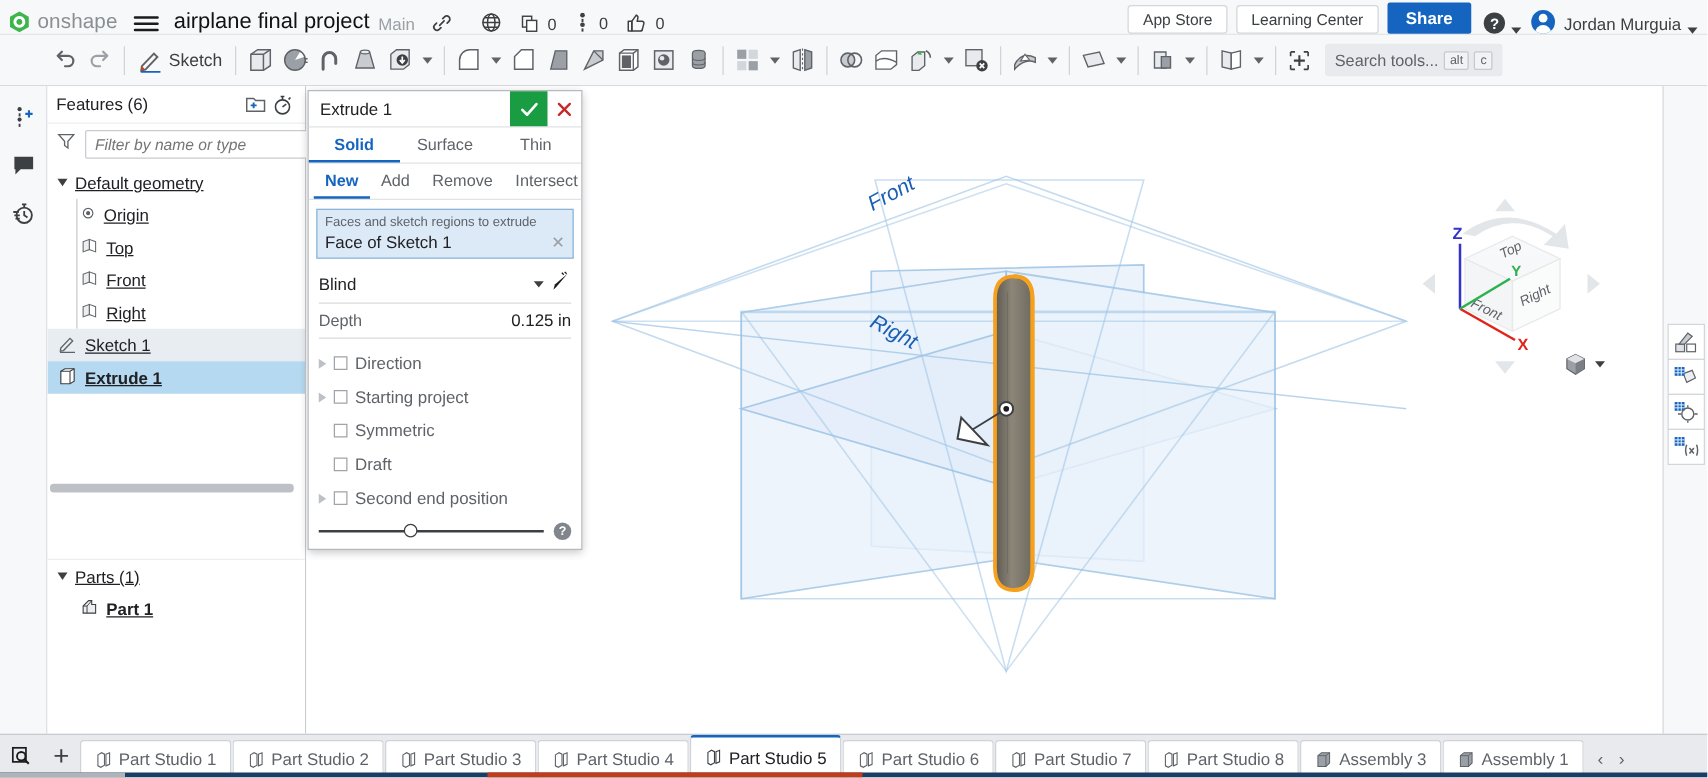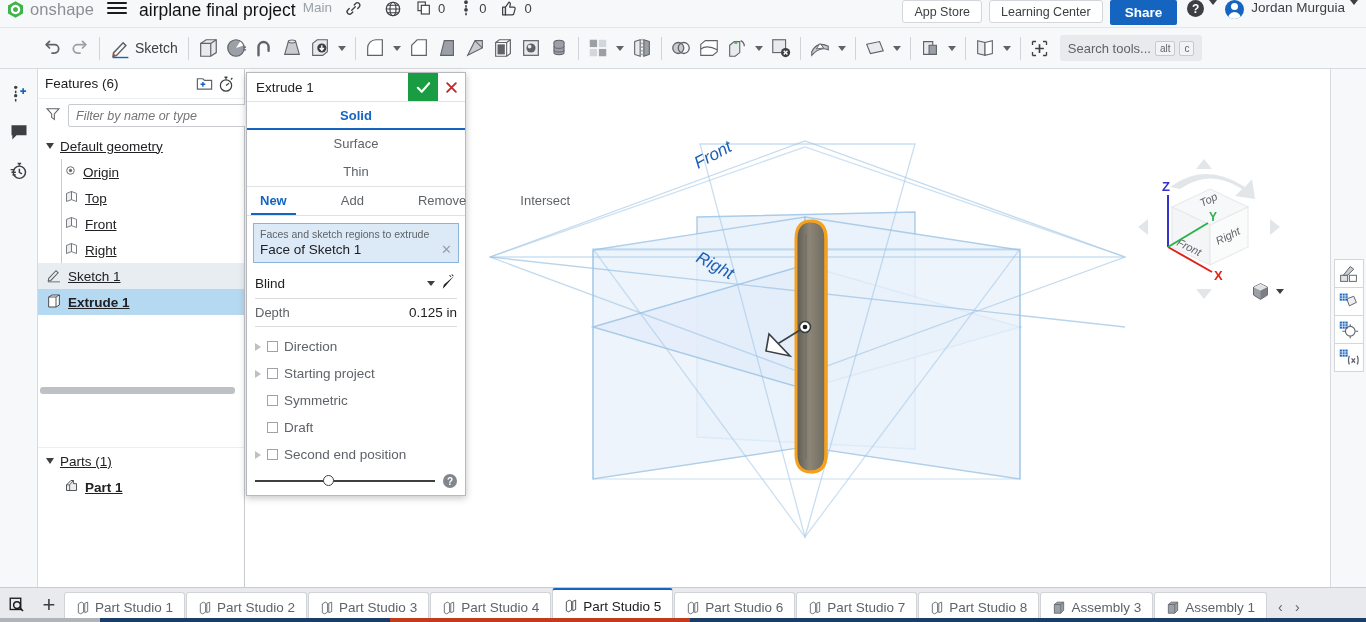--- a/index.html
+++ b/index.html
@@ -7,21 +7,21 @@
     width: 1366px; height: 622px;
     font-family: "Liberation Sans", sans-serif;
     overflow: hidden;
     background: #fff;
   }
   body { position: relative; }
 
   
   .header {
     position: absolute; top: 0; left: 0; width: 1366px; height: 28px;
-    background: #f7f8f9; display: flex; align-items: flex-start;
+    background: #f7f8f9; display: flex; align-items: flex-end;
     border-bottom: 1px solid #e3e5e8;
   }
   .logo-mark { width: 19px; height: 19px; margin-left: 6px; flex: none; }
   .logo-text {
     font-size: 16.5px; color: #8a8f94; margin-left: 5px;
     letter-spacing: .1px; font-weight: 400;
   }
   .hamburger {
     margin-left: 13px; width: 20px; height: 16px; flex: none;
     display: flex; flex-direction: column; justify-content: space-between;
@@ -170,27 +170,27 @@
   }
   .dlg-title { font-size: 13.5px; color: #202124; padding-left: 9px; flex: 1; }
   .ok-btn {
     width: 30px; height: 28px; background: #1a9c42; color: #fff;
     display: flex; align-items: center; justify-content: center; cursor: pointer;
   }
   .x-btn {
     width: 27px; height: 28px; display: flex; align-items: center;
     justify-content: center; cursor: pointer;
   }
-  .dlg-tabs { display: flex; border-bottom: 1px solid #e0e2e5; flex-direction: column; }
+  .dlg-tabs { display: flex; border-bottom: 1px solid #e0e2e5; }
   .dtab {
     flex: 1; text-align: center; font-size: 13px; color: #5f6368;
     padding: 6px 0 5px 0; cursor: pointer; border-bottom: 2px solid transparent;
   }
   .dtab.active { color: #1565c0; border-bottom-color: #1565c0; font-weight: bold; }
-  .dlg-subtabs { display: flex; border-bottom: 1px solid #e0e2e5; padding-left: 4px; gap: 36px; }
+  .dlg-subtabs { display: flex; border-bottom: 1px solid #e0e2e5; padding-left: 4px; }
   .dsub {
     font-size: 13px; color: #5f6368; padding: 6px 9px 5px 9px; cursor: pointer;
     border-bottom: 2px solid transparent;
   }
   .dsub.active { color: #1565c0; border-bottom-color: #1565c0; font-weight: bold; }
   .sel-box {
     margin: 7px 6px 0 6px; border: 1px solid #8ab4d8; background: #dceaf7;
     padding: 4px 6px 5px 6px;
   }
   .sel-hint { font-size: 10.5px; color: #5f6368; }

